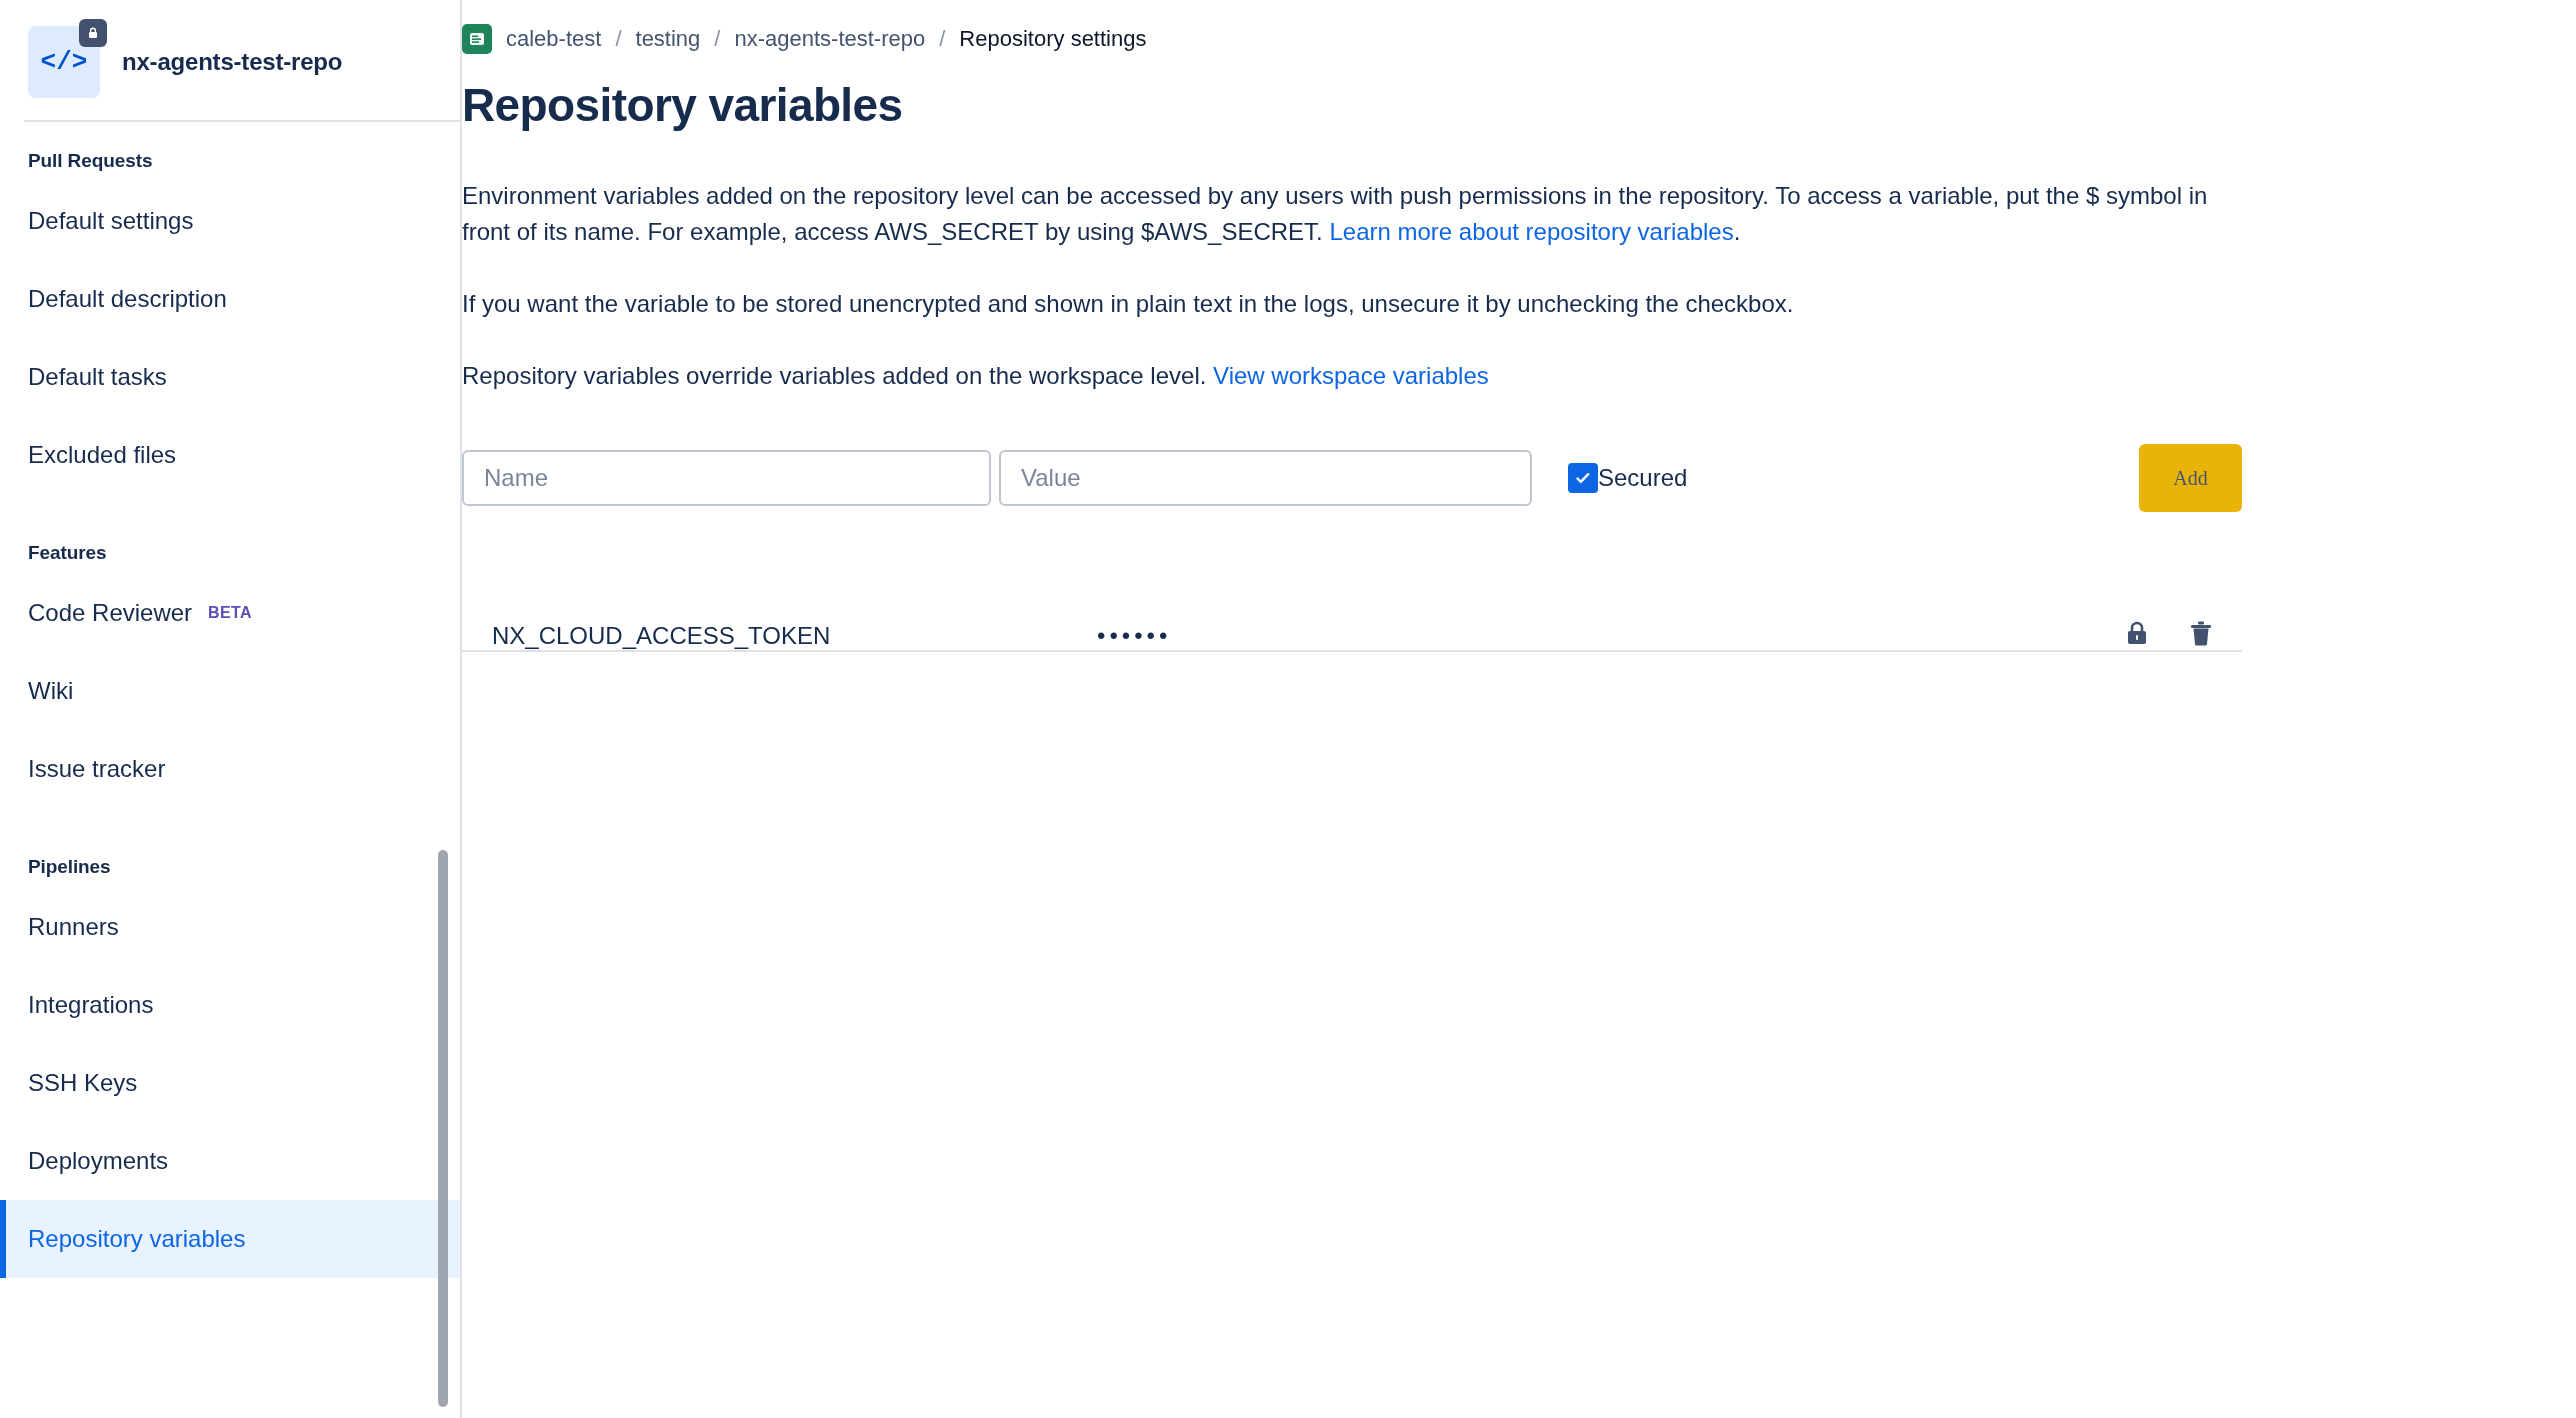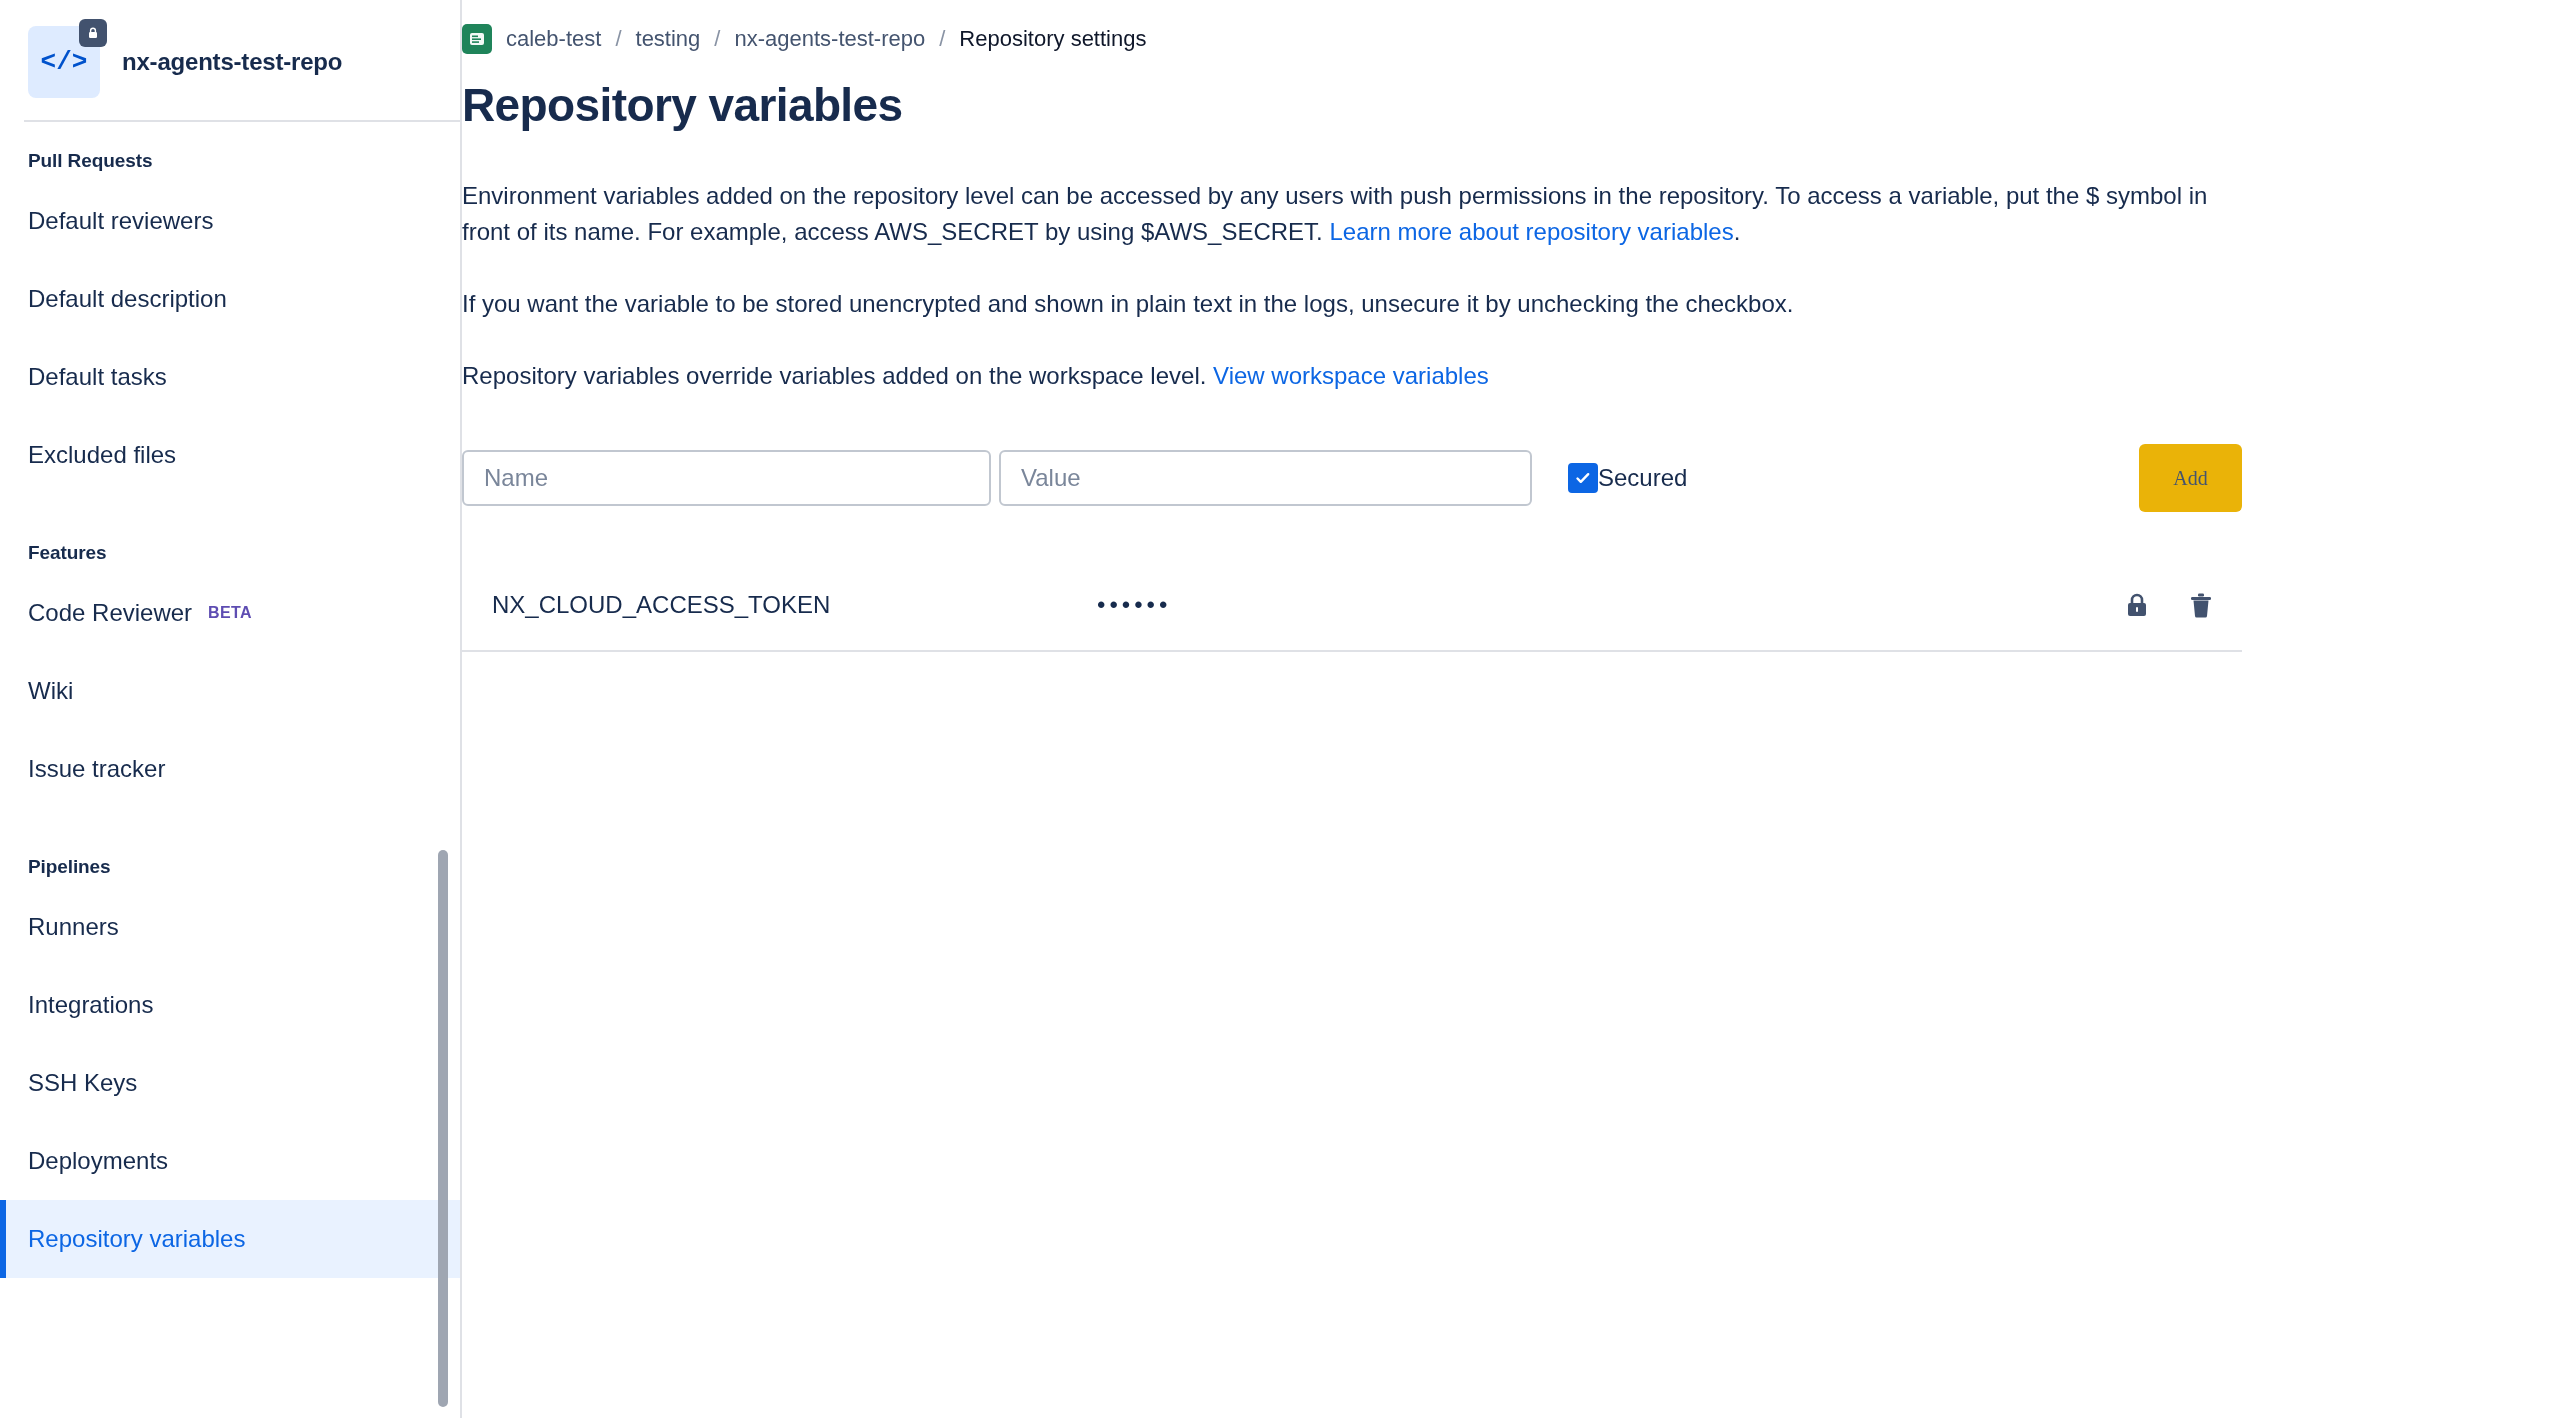--- a/index.html
+++ b/index.html
@@ -238,21 +238,21 @@
     font-family: Liberation Serif, serif;
     cursor: pointer;
   }
 
   .var-table {
     margin-top: 48px;
     max-width: 1780px;
   }
   .var-row {
     display: flex;
-    align-items: center;
+    align-items: flex-end;
     height: 92px;
     border-bottom: 2px solid #dfe1e6;
     padding: 0 6px 0 30px;
   }
   .var-name {
     font-size: 24px;
     color: #172b4d;
     width: 605px;
     flex: 0 0 605px;
   }
@@ -297,21 +297,21 @@
       </div>
       <div class="repo-name">nx-agents-test-repo</div>
     </div>
 
     <div class="nav-divider"></div>
 
     <nav class="nav">
 
       <div class="nav-section-title">Pull Requests</div>
       <div class="nav-item">
-        <span>Default reviewers</span>
+        <span>Default settings</span>
       </div>
       <div class="nav-item">
         <span>Default description</span>
       </div>
       <div class="nav-item">
         <span>Default tasks</span>
       </div>
       <div class="nav-item">
         <span>Excluded files</span>
       </div>

